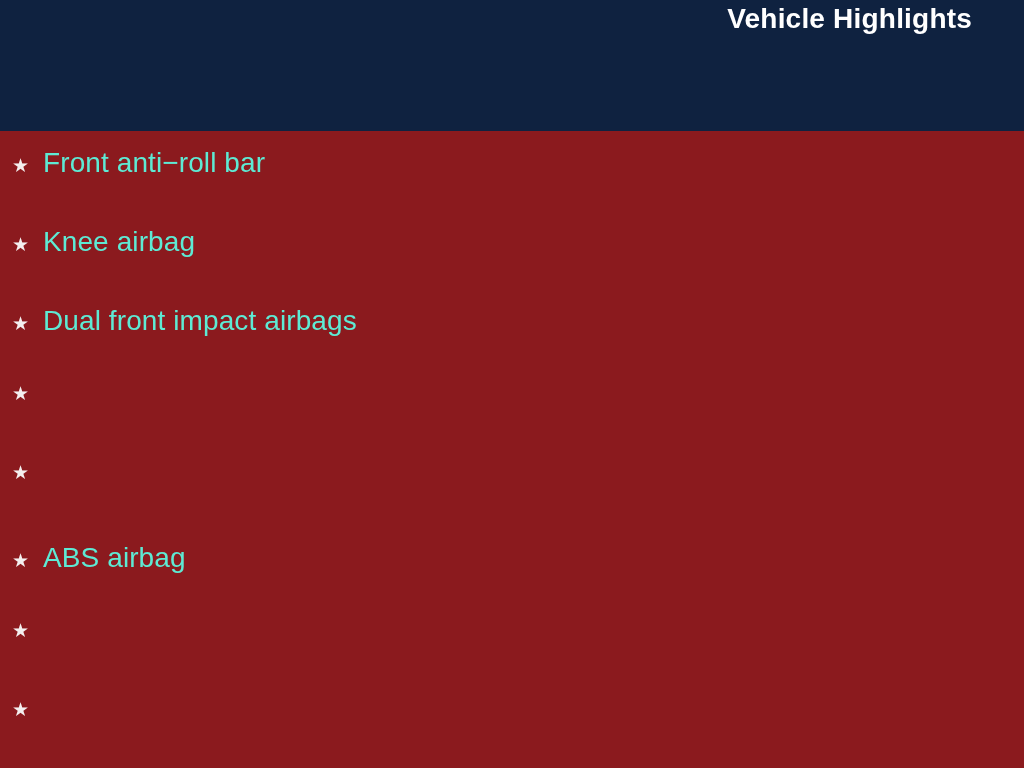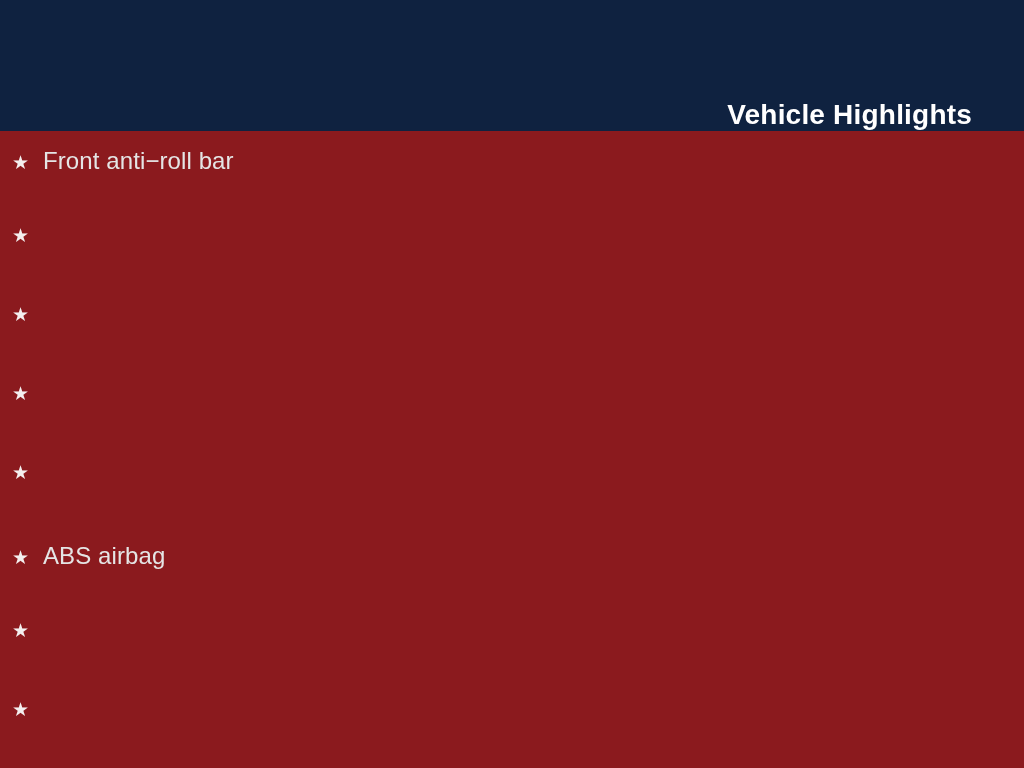--- a/index.html
+++ b/index.html
@@ -19,21 +19,21 @@
     height: 768px;
     background: #8b1a1e;
     display: flex;
     flex-direction: column;
   }
   .slide-header {
     height: 131px;
     min-height: 131px;
     background: #0f2240;
     display: flex;
-    align-items: flex-end;
+    align-items: flex-start;
     justify-content: flex-end;
     padding: 0 52px 0 0;
     box-sizing: border-box;
   }
   .slide-title {
     color: #ffffff;
     font-size: 28px;
     font-weight: bold;
     letter-spacing: 0.2px;
     line-height: 1.1;
@@ -61,22 +61,22 @@
   }
   .bullet-star {
     color: #f4efef;
     font-size: 19px;
     line-height: 1;
     width: 31px;
     flex: 0 0 31px;
     display: inline-block;
   }
   .highlight-label {
-    color: #e5e5e5;
-    font-size: 24px;
+    color: #5eead4;
+    font-size: 28px;
     font-weight: 300;
     line-height: 1.15;
     letter-spacing: 0.1px;
     white-space: nowrap;
   }
 </style>
 </head>
 <body>
 
 <div class="slide">
@@ -88,24 +88,26 @@
   <div class="slide-body">
     <ul class="highlights-list">
 
       <li class="highlight-item">
         <span class="bullet-star">★</span>
         <span class="highlight-label">Front anti−roll bar</span>
       </li>
 
       <li class="highlight-item">
         <span class="bullet-star">★</span>
+        <span class="highlight-label">Knee airbag</span>
       </li>
 
       <li class="highlight-item">
         <span class="bullet-star">★</span>
+        <span class="highlight-label">Dual front impact airbags</span>
       </li>
 
       <li class="highlight-item">
         <span class="bullet-star">★</span>
       </li>
 
       <li class="highlight-item">
         <span class="bullet-star">★</span>
       </li>
 

